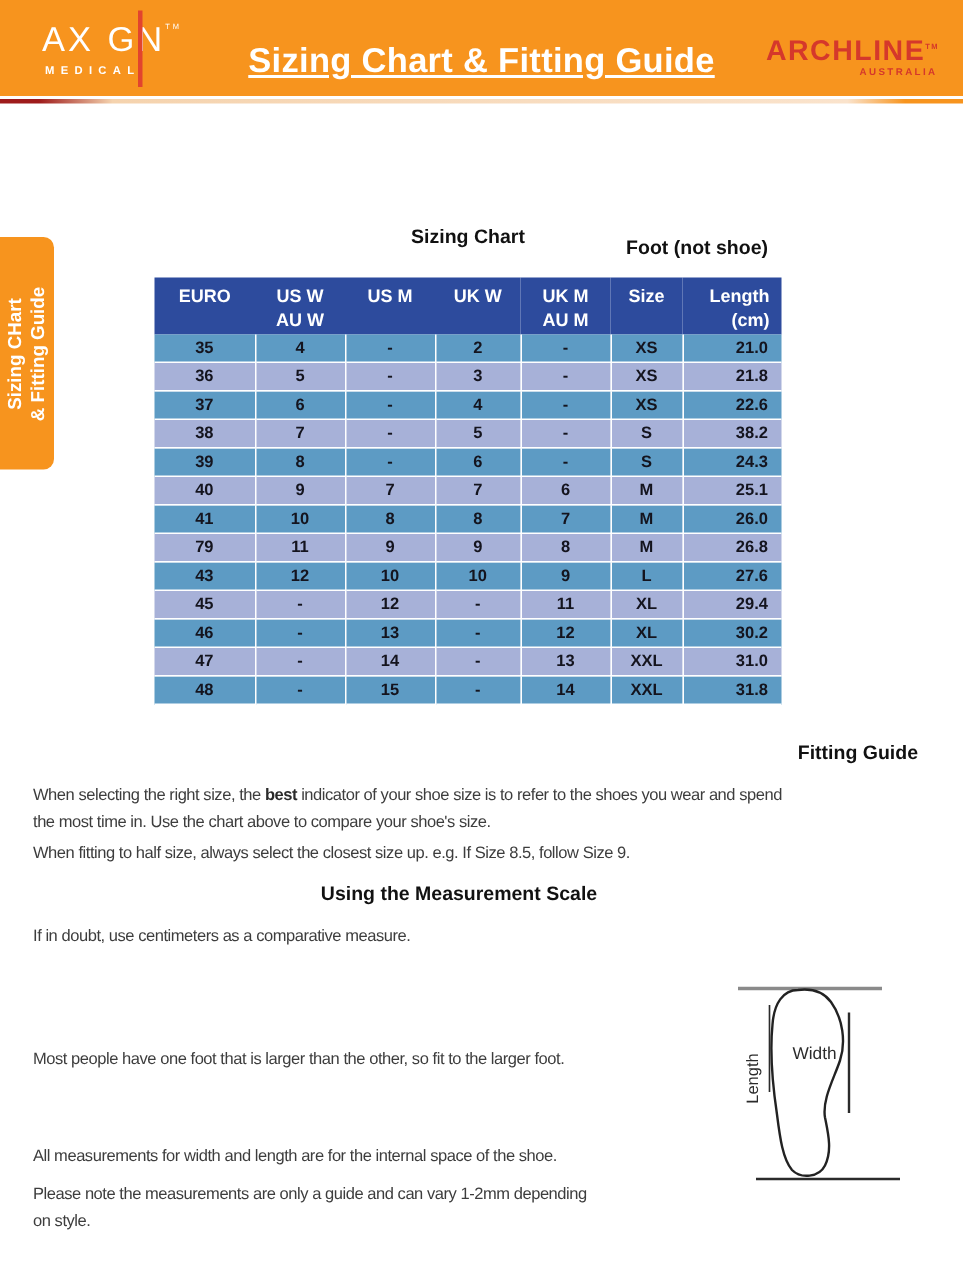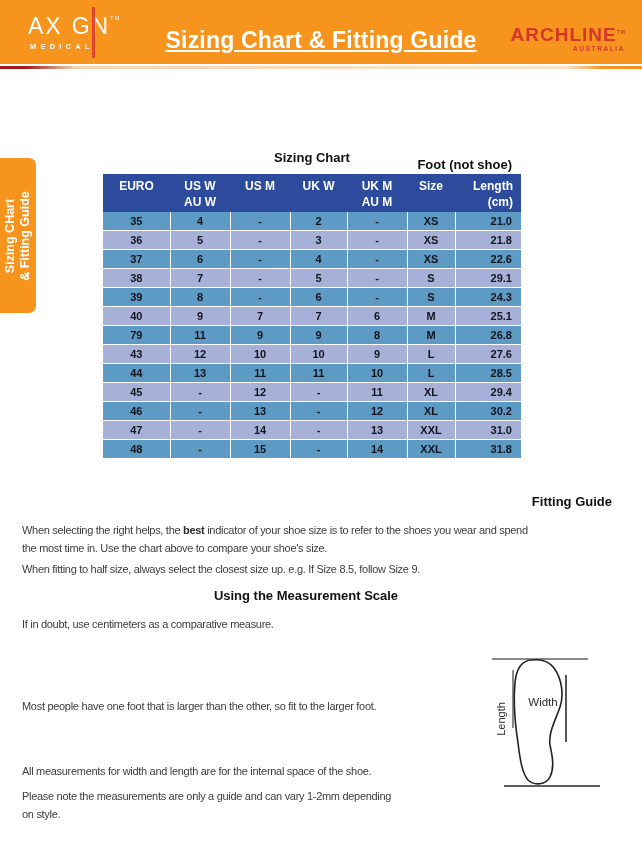--- a/index.html
+++ b/index.html
@@ -33,21 +33,21 @@
                     color:#fff; font-weight:bold; font-size:12.5px; line-height:1.2;
                     text-align:center; white-space:nowrap; }
 
   
   .chart-title { position:absolute; top:150px; left:103px; width:418px; text-align:center;
                  font-size:13px; font-weight:bold; color:#111; }
   .foot-note { position:absolute; top:157px; right:130px;
                font-size:13px; font-weight:bold; color:#111; }
 
   
-  .size-table { position:absolute; top:174px; left:103px; width:418px;
+  .size-table { position:absolute; top:185px; left:103px; width:418px;
                 border-collapse:collapse; table-layout:fixed; }
   .size-table th { background:#2D4B9D; color:#fff; font-size:12px; font-weight:bold;
                    vertical-align:top; padding:5px 0 0 0; height:38px; box-sizing:border-box;
                    line-height:1.3; text-align:center; }
   .size-table th.col6 { text-align:right; padding-right:8px; }
   .size-table td { font-size:11px; font-weight:bold; color:#14141E; text-align:center;
                    height:18px; padding:0; border-bottom:1px solid #fff; border-right:1px solid #fff; }
   .size-table td:last-child { border-right:none; text-align:right; padding-right:9px;margin-top:18px; }
   .size-table tbody tr:nth-child(odd) td { background:#5D9BC4; }
   .size-table tbody tr:nth-child(even) td { background:#A7B1D8; }
@@ -150,68 +150,68 @@
           <td>XS</td>
           <td>22.6</td>
         </tr>
         <tr>
           <td>38</td>
           <td>7</td>
           <td>-</td>
           <td>5</td>
           <td>-</td>
           <td>S</td>
-          <td>29.1</td>
+          <td>38.2</td>
         </tr>
         <tr>
           <td>39</td>
           <td>8</td>
           <td>-</td>
           <td>6</td>
           <td>-</td>
           <td>S</td>
           <td>24.3</td>
         </tr>
         <tr>
           <td>40</td>
           <td>9</td>
           <td>7</td>
           <td>7</td>
           <td>6</td>
           <td>M</td>
           <td>25.1</td>
+        </tr>
+        <tr>
+          <td>41</td>
+          <td>10</td>
+          <td>8</td>
+          <td>8</td>
+          <td>7</td>
+          <td>M</td>
+          <td>26.0</td>
         </tr>
         <tr>
           <td>79</td>
           <td>11</td>
           <td>9</td>
           <td>9</td>
           <td>8</td>
           <td>M</td>
           <td>26.8</td>
         </tr>
         <tr>
           <td>43</td>
           <td>12</td>
           <td>10</td>
           <td>10</td>
           <td>9</td>
           <td>L</td>
           <td>27.6</td>
         </tr>
         <tr>
-          <td>44</td>
-          <td>13</td>
-          <td>11</td>
-          <td>11</td>
-          <td>10</td>
-          <td>L</td>
-          <td>28.5</td>
-        </tr>
-        <tr>
           <td>45</td>
           <td>-</td>
           <td>12</td>
           <td>-</td>
           <td>11</td>
           <td>XL</td>
           <td>29.4</td>
         </tr>
         <tr>
           <td>46</td>
@@ -237,21 +237,21 @@
           <td>15</td>
           <td>-</td>
           <td>14</td>
           <td>XXL</td>
           <td>31.8</td>
         </tr>
       </tbody>
   </table>
 
   <h2 class="h2 h-fitting">Fitting Guide</h2>
-  <p class="p p1"><span>When selecting the right helps, the </span><b>best</b><span> indicator of your shoe size is to refer to the shoes you wear and spend
+  <p class="p p1"><span>When selecting the right size, the </span><b>best</b><span> indicator of your shoe size is to refer to the shoes you wear and spend
 the most time in. Use the chart above to compare your shoe's size.</span></p>
   <p class="p p2">When fitting to half size, always select the closest size up. e.g. If Size 8.5, follow Size 9.</p>
 
   <h2 class="h2 h-using">Using the Measurement Scale</h2>
   <p class="p p3">If in doubt, use centimeters as a comparative measure.</p>
   <p class="p p6">All measurements for width and length are for the internal space of the shoe.</p>
   <p class="p p5">Most people have one foot that is larger than the other, so fit to the larger foot.</p>
   <p class="p p7">Please note the measurements are only a guide and can vary 1-2mm depending
 on style.</p>
 

